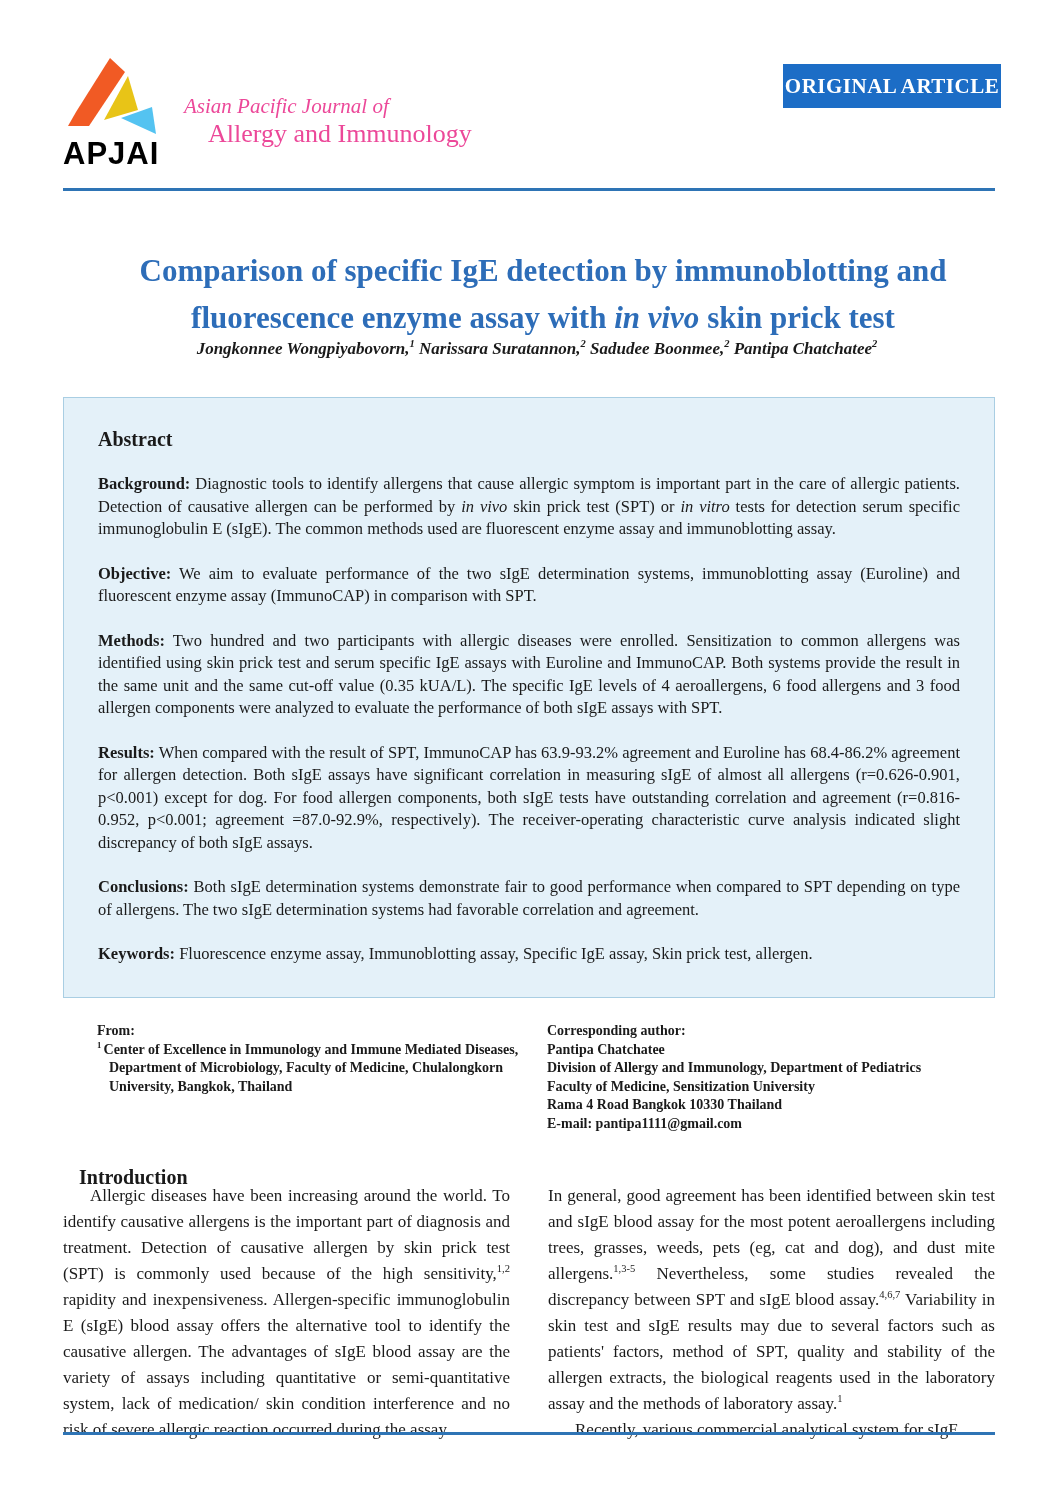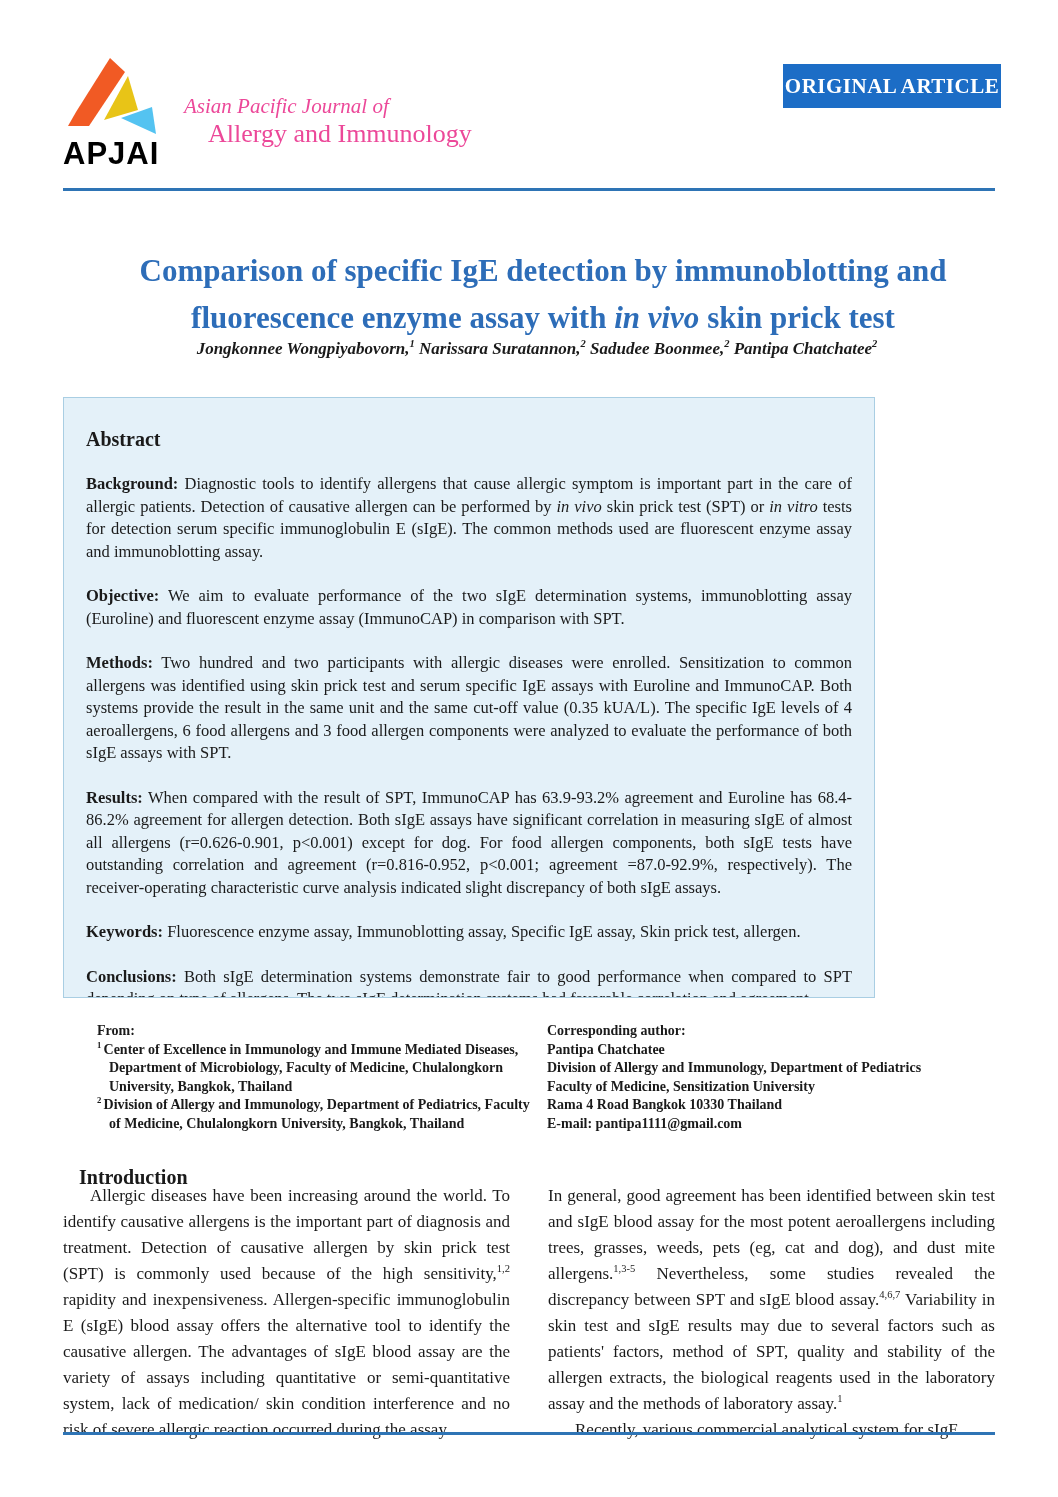--- a/index.html
+++ b/index.html
@@ -39,24 +39,24 @@
     color:var(--title-blue,#2d6db8);line-height:1.5;
   }
   .title-line{display:block;}
   .authors{
     position:absolute;left:63px;top:331px;width:932px;margin:8px;
     text-align:center;font-size:17px;font-weight:bold;font-style:italic;
   }
   sup{font-size:62%;line-height:0;vertical-align:super;}
   
   .abstract{
-    position:absolute;left:63px;top:397px;width:812px;height:601px;
+    position:absolute;left:63px;top:397px;width:932px;height:601px;
     box-sizing:border-box;background:var(--abstract-bg,#e4f1f9);
     border:1px solid var(--abstract-border,#a9cee3);
-    padding:30px 22px;overflow:hidden;
+    padding:30px 34px;overflow:hidden;
   }
   .abstract h2{margin:0 0 22px 0;font-size:20px;font-weight:bold;}
   .abstract p{
     margin:0 0 22px 0;font-size:16.5px;line-height:22.5px;
     text-align:justify;
   }
   .abstract p:last-child{margin-bottom:0;}
   
   .front-matter{position:absolute;left:63px;top:1022px;width:932px;height:122px;font-weight:bold;}
   .from-col{position:absolute;left:34px;top:0;width:434px;font-size:14px;line-height:18.5px;}
@@ -106,30 +106,29 @@
     <h2>Abstract</h2>
 
     <p><strong>Background:</strong><span><span> Diagnostic tools to identify allergens that cause allergic symptom is important part in the care of allergic patients. Detection of causative allergen can be performed by </span><em>in vivo</em><span> skin prick test (SPT) or </span><em>in vitro</em><span> tests for detection serum specific immunoglobulin E (sIgE). The common methods used are fluorescent enzyme assay and immunoblotting assay.</span></span></p>
 
     <p><strong>Objective:</strong><span><span> We aim to evaluate performance of the two sIgE determination systems, immunoblotting assay (Euroline) and fluorescent enzyme assay (ImmunoCAP) in comparison with SPT.</span></span></p>
 
     <p><strong>Methods:</strong><span><span> Two hundred and two participants with allergic diseases were enrolled. Sensitization to common allergens was identified using skin prick test and serum specific IgE assays with Euroline and ImmunoCAP. Both systems provide the result in the same unit and the same cut-off value (0.35 kUA/L). The specific IgE levels of 4 aeroallergens, 6 food allergens and 3 food allergen components were analyzed to evaluate the performance of both sIgE assays with SPT.</span></span></p>
 
     <p><strong>Results:</strong><span><span> When compared with the result of SPT, ImmunoCAP has 63.9-93.2% agreement and Euroline has 68.4-86.2% agreement for allergen detection. Both sIgE assays have significant correlation in measuring sIgE of almost all allergens (r=0.626-0.901, p&lt;0.001) except for dog. For food allergen components, both sIgE tests have outstanding correlation and agreement (r=0.816-0.952, p&lt;0.001; agreement =87.0-92.9%, respectively). The receiver-operating characteristic curve analysis indicated slight discrepancy of both sIgE assays.</span></span></p>
 
+    <p><strong>Conclusions:</strong><span><span> Both sIgE determination systems demonstrate fair to good performance when compared to SPT depending on type of allergens. The two sIgE determination systems had favorable correlation and agreement.</span></span></p>
+
     <p><strong>Keywords:</strong><span><span> Fluorescence enzyme assay, Immunoblotting assay, Specific IgE assay, Skin prick test, allergen.</span></span></p>
-
-    <p><strong>Conclusions:</strong><span><span> Both sIgE determination systems demonstrate fair to good performance when compared to SPT depending on type of allergens. The two sIgE determination systems had favorable correlation and agreement.</span></span></p>
   </section>
 
   <section class="front-matter">
     <div class="from-col">
       <div class="fm-label">From:</div>
       <div class="aff"><sup>1 </sup><span>Center of Excellence in Immunology and Immune Mediated Diseases, Department of Microbiology, Faculty of Medicine, Chulalongkorn University, Bangkok, Thailand</span></div>
-      <div class="aff"><sup>2 </sup><span>Division of Allergy and Immunology, Department of Pediatrics, Faculty of Medicine, Chulalongkorn University, Bangkok, Thailand</span></div>
     </div>
     <div class="corr-col">
       <div class="fm-label">Corresponding author:</div>
       <div class="corr-line">Pantipa Chatchatee</div>
       <div class="corr-line">Division of Allergy and Immunology, Department of Pediatrics</div>
       <div class="corr-line">Faculty of Medicine, Sensitization University</div>
       <div class="corr-line">Rama 4 Road Bangkok 10330 Thailand</div>
       <div class="corr-line">E-mail: pantipa1111@gmail.com</div>
     </div>
   </section>

